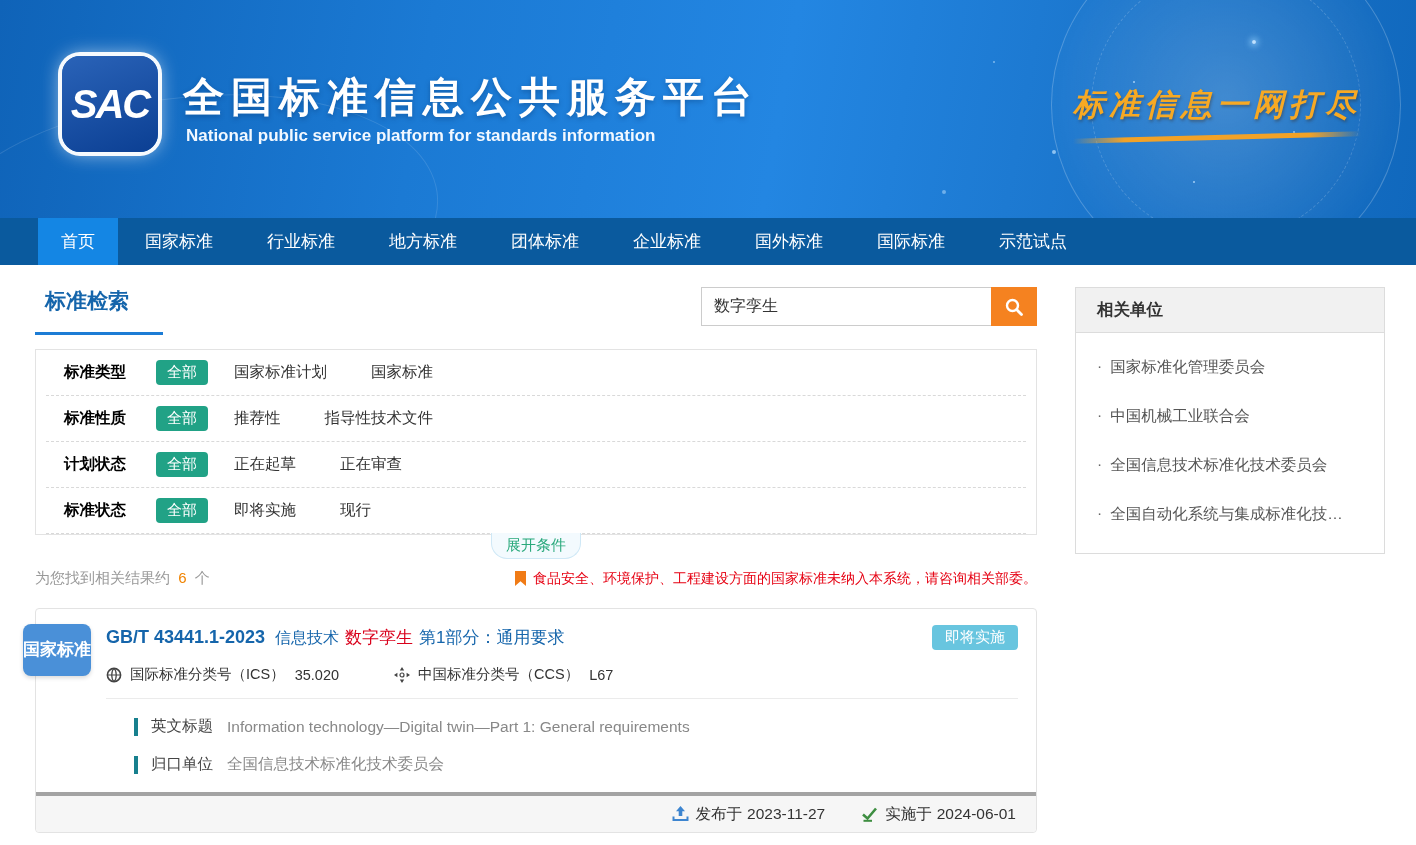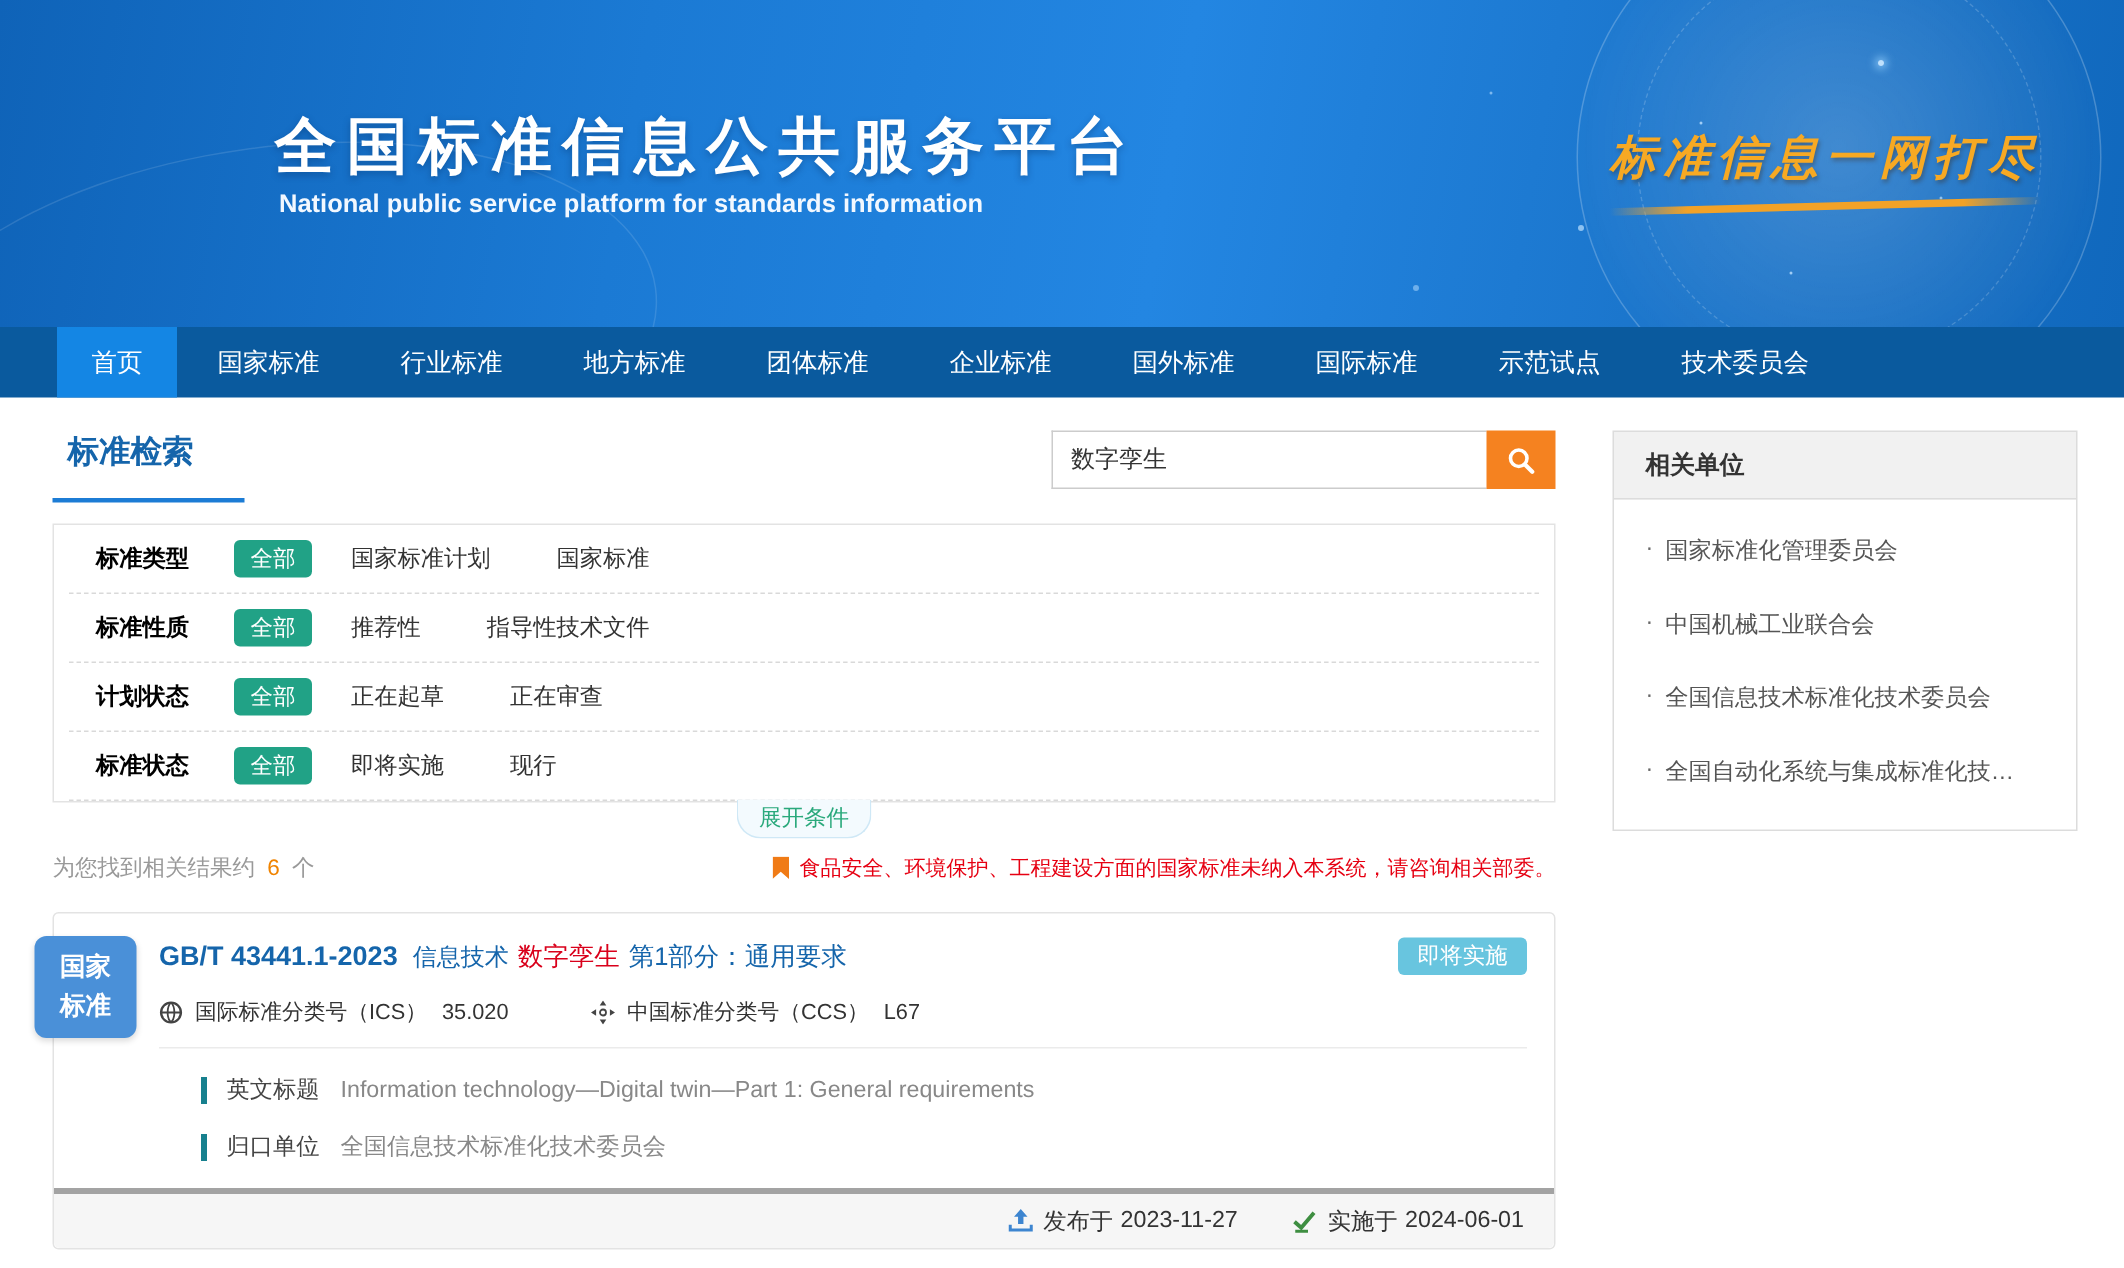--- a/index.html
+++ b/index.html
@@ -71,23 +71,23 @@
   
   .results-row { margin-top:34px; display:flex; justify-content:space-between; align-items:center; }
   .results-count { color:#999; font-size:15px; }
   .results-count .num { color:#f08300; margin:0 4px; }
   .notice { display:flex; align-items:center; color:#e60012; font-size:14px; }
   .bookmark { width:11px; height:15px; background:#f07b16; margin-right:7px;
     clip-path:polygon(0 0,100% 0,100% 100%,50% 68%,0 100%); }
 
   
   .card { position:relative; margin-top:20px; border:1px solid #e3e3e3; border-radius:4px; }
-  .card-badge { position:absolute; left:-13px; top:15px; width:68px; height:68px; background:#4a90d8;
+  .card-badge { position:absolute; left:-13px; top:15px; width:68px; height:52px; background:#4a90d8;
     border-radius:8px; color:#fff; font-size:17px; font-weight:bold; line-height:1.55;
-    display:flex; flex-direction:column; align-items:center; justify-content:center;
+    display:flex; flex-direction:row; align-items:center; justify-content:center;
     box-shadow:0 2px 4px rgba(0,0,0,.15); }
   .card-body { padding:16px 18px 0 70px; }
   .card-title-row { display:flex; align-items:center; }
   .title-link { display:flex; align-items:baseline; cursor:pointer; text-decoration:none; }
   .c-code { color:#1565ab; font-size:18px; font-weight:bold; }
   .c-part { color:#1565ab; font-size:16px; margin-left:10px; }
   .c-highlight { color:#d9001b; font-size:17px; margin-left:6px; }
   .c-rest { color:#1565ab; font-size:17px; margin-left:6px; }
   .status-badge { margin-left:auto; background:#68c5df; color:#fff; font-size:15px;
     padding:3px 13px; border-radius:4px; }
@@ -117,39 +117,41 @@
   .panel-item .dot { margin-right:8px; color:#666; }
 </style>
 </head>
 <body>
 
 <div class="header">
   <div class="hdr-globe"></div>
   <div class="hdr-globe2"></div>
   <div class="spark"></div>
   <div class="hdr-arc"></div>
+  <div class="logo">
+    <span>SAC</span>
+  </div>
   <div class="site-title">全国标准信息公共服务平台</div>
   <div class="site-sub">National public service platform  for standards information</div>
   <div class="slogan">
     <div class="slogan-text">标准信息一网打尽</div>
     <div class="slogan-bar"></div>
   </div>
 </div>
 
 <div class="nav">
   <div class="nav-tab active">首页</div>
   <div class="nav-tab">国家标准</div>
   <div class="nav-tab">行业标准</div>
   <div class="nav-tab">地方标准</div>
   <div class="nav-tab">团体标准</div>
   <div class="nav-tab">企业标准</div>
   <div class="nav-tab">国外标准</div>
   <div class="nav-tab">国际标准</div>
   <div class="nav-tab">示范试点</div>
-  <div class="nav-tab">技术委员会</div>
 </div>
 
 <div class="main">
   <div class="left-col">
 
     <div class="search-head">
       <div>
         <div class="section-title">标准检索</div>
         <div class="title-underline"></div>
       </div>

